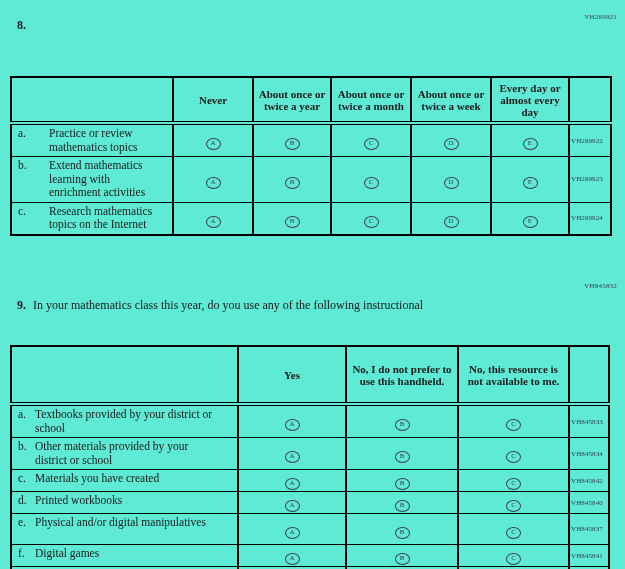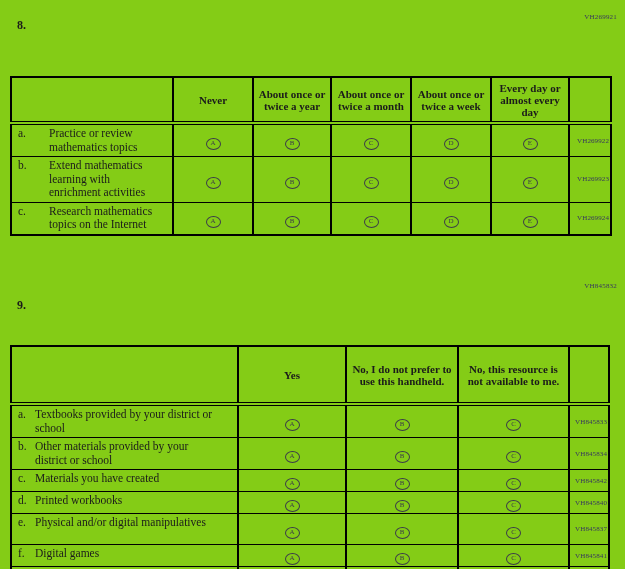--- a/index.html
+++ b/index.html
@@ -1,17 +1,17 @@
 <!DOCTYPE html>
 <html><head>
 <meta charset="utf-8">
 <style>
   html,body{margin:0;padding:0;background:#ffffff;}
   #screen{
-    position:relative;width:625px;height:569px;background:#84cc16;
+    position:relative;width:625px;height:569px;background:#5eead4;
     font-family:"Liberation Serif",serif;color:#1b1b1b;overflow:hidden;
   }
   .qcode{
     position:absolute;right:8px;font-size:7px;letter-spacing:.2px;
     color:#38385f;font-family:"Liberation Serif",serif;
   }
   .question{position:absolute;left:17px;display:flex;}
   .qnum{font-weight:bold;font-size:12px;line-height:13.5px;width:16px;flex:none;}
   .qlines{font-size:12px;line-height:13.5px;}
   .qline b{font-weight:bold;}
@@ -36,21 +36,21 @@
   .lbl{flex:1;}
   .t8 .lbl{max-width:112px;margin-left:14px;}
   .t9 .lbl{max-width:186px;}
   td.opt{text-align:center;vertical-align:middle;padding:1px;}
   .bubble{
     display:inline-block;width:13px;height:10px;border:1px solid #3c3c4a;
     border-radius:50%;font-size:7px;line-height:9.5px;text-align:center;
     color:#3c3c4a;font-family:"Liberation Serif",serif;cursor:pointer;
   }
   td.code-cell{
-    font-size:7px;letter-spacing:.1px;color:#38385f;text-align:right;
+    font-size:7px;letter-spacing:.1px;color:#38385f;text-align:left;
     vertical-align:middle;padding:0 1px;
   }
 </style>
 </head>
 <body>
 
 <div id="screen">
 
   <div class="qcode" style="top:13px">VH269921</div>
 
@@ -127,20 +127,21 @@
           </tr>
         </tbody>
       </table>
     </div>
 
   <div class="qcode" style="top:282px">VH845832</div>
 
   <div class="question" style="top:299px">
     <div class="qnum">9.</div>
     <div class="qlines">
+      <div class="qline"><span>In your mathematics class this year, do you use any of the following instructional</span></div>
     </div>
   </div>
 
   <div id="table9-mount" class="tmount" style="top:345px">
       <table class="grid t9" style="width: 598px;">
         <colgroup>
           <col style="width: 227px;">
           <col style="width: 108px;">
           <col style="width: 112px;">
           <col style="width: 111px;">

